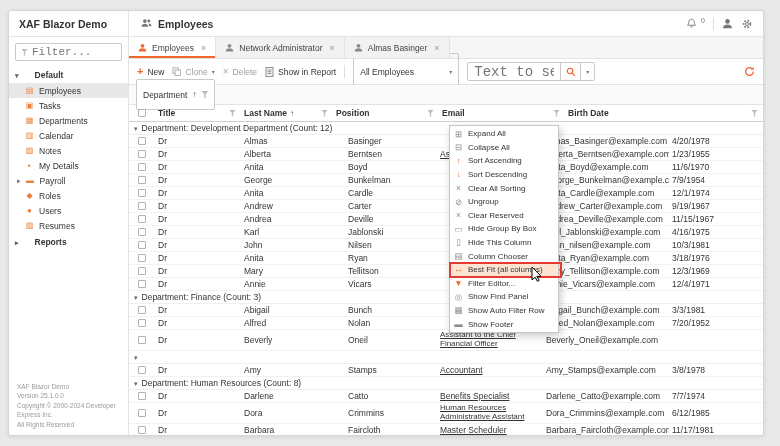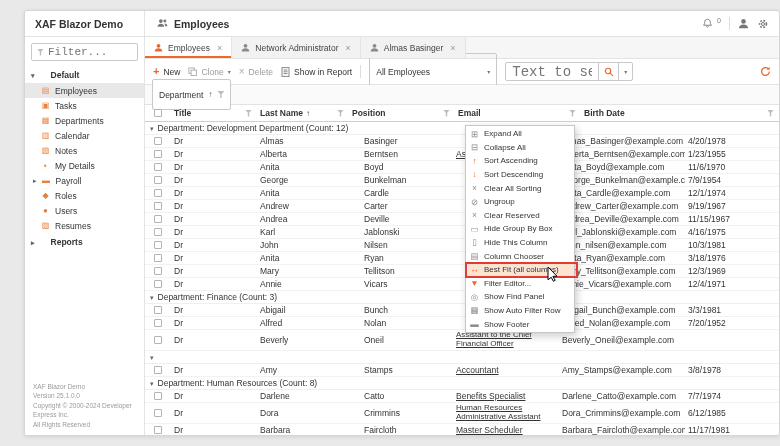--- a/index.html
+++ b/index.html
@@ -1,19 +1,19 @@
 <!DOCTYPE html>
 <html><head>
 <meta charset="utf-8">
 <style>
   *{box-sizing:border-box;margin:0;padding:0}
   html,body{background:#e9e9e9}
   body{font-family:"Liberation Sans",sans-serif;-webkit-font-smoothing:antialiased}
   .stage{position:relative;width:780px;height:446px;background:#e9e9e9;overflow:hidden}
-  .app{position:absolute;left:24px;top:10px;width:756px;height:426px;background:#fff;border:1px solid #d6d6d6;border-radius:3px;box-shadow:0 1px 4px rgba(0,0,0,.10);overflow:hidden;display:flex;flex-direction:column}
+  .app{position:absolute;left:8px;top:10px;width:756px;height:426px;background:#fff;border:1px solid #d6d6d6;border-radius:3px;box-shadow:0 1px 4px rgba(0,0,0,.10);overflow:hidden;display:flex;flex-direction:column}
   
   .hdr{height:26px;flex:0 0 26px;display:flex;align-items:center;border-bottom:1px solid #e3e3e3}
   .hdr-left{width:120px;height:100%;padding-left:10px;display:flex;align-items:center;font-size:10.5px;font-weight:bold;color:#333;border-right:1px solid #e3e3e3}
   .hdr-title{display:flex;align-items:center;gap:6px;padding-left:12px;font-size:10.5px;font-weight:bold;color:#333}
   .hdr-right{margin-left:auto;display:flex;align-items:center;gap:8px;padding-right:10px;color:#777}
   .badge{font-size:7px;color:#777;margin-left:-4px;margin-top:-6px}
   .vdiv{width:1px;height:13px;background:#ddd}
   .icx{display:flex;align-items:center;justify-content:center}
   
   .abody{flex:1;display:flex;min-height:0}
@@ -33,21 +33,21 @@
   .tab{display:flex;align-items:center;gap:5px;padding:0 9px;font-size:8.5px;color:#444;border-right:1px solid #e3e3e3;background:#f2f2f2;position:relative}
   .tab.active{background:#fff}
   .tab.active::after{content:"";position:absolute;left:0;right:0;bottom:0;height:2px;background:#f1662a}
   .tab .x{color:#999;font-size:9px;margin-left:2px}
   .tabico{display:flex;align-items:center}
   .toolbar{height:26px;flex:0 0 26px;display:flex;align-items:center;gap:8px;padding:0 8px;border-bottom:1px solid #e3e3e3;font-size:8.5px}
   .tbtn{display:flex;align-items:center;gap:4px;color:#333;white-space:nowrap}
   .tbtn.dis{color:#9c9c9c}
   .plus{color:#f1662a;font-weight:bold;font-size:11px;line-height:1}
   .caret{font-size:6px;color:#777;line-height:1}
-  .select{border:1px solid #c9c9c9;border-radius:2px;height:19px;display:flex;align-items:center;padding:18px 6px;width:128px;justify-content:space-between;color:#333}
+  .select{border:1px solid #c9c9c9;border-radius:2px;height:19px;display:flex;align-items:center;padding:18px 6px;width:106px;justify-content:space-between;color:#333}
   .search{border:1px solid #c9c9c9;border-radius:2px;height:19px;display:flex;align-items:center}
   .search input{border:0;outline:0;width:92px;padding:0 6px;font-size:14px;font-family:Liberation Mono, monospace;background:transparent}
   .sbtn{width:20px;height:100%;border-left:1px solid #c9c9c9;display:flex;align-items:center;justify-content:center;color:#f1662a}
   .sbtn.car{width:14px;color:#777}
   .refresh{margin-left:auto;color:#f1662a;display:flex;align-items:center}
   .grouppanel{height:20px;flex:0 0 20px;background:#fafafa;border-bottom:1px solid #e3e3e3;display:flex;align-items:center;padding:0 7px}
   .chip{height:31px;border:1px solid #c9c9c9;background:#fff;border-radius:2px;display:flex;align-items:center;gap:5px;padding:0 6px;font-size:8.5px;color:#333}
   .sortarrow{font-size:8px;color:#555}
   
   .ghead{height:17px;flex:0 0 17px;display:flex;align-items:center;border-bottom:1px solid #cfcfcf;font-size:8.5px;font-weight:bold;color:#333}

